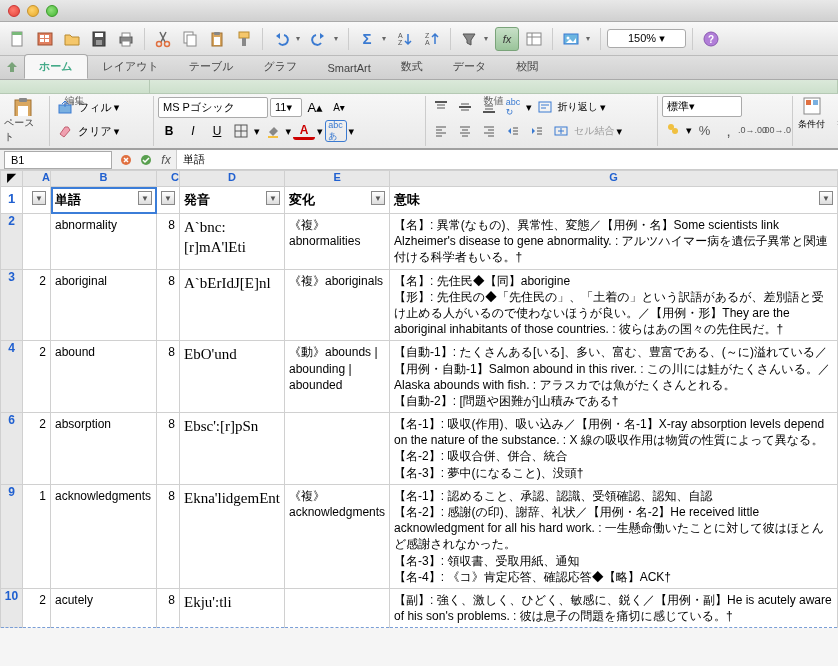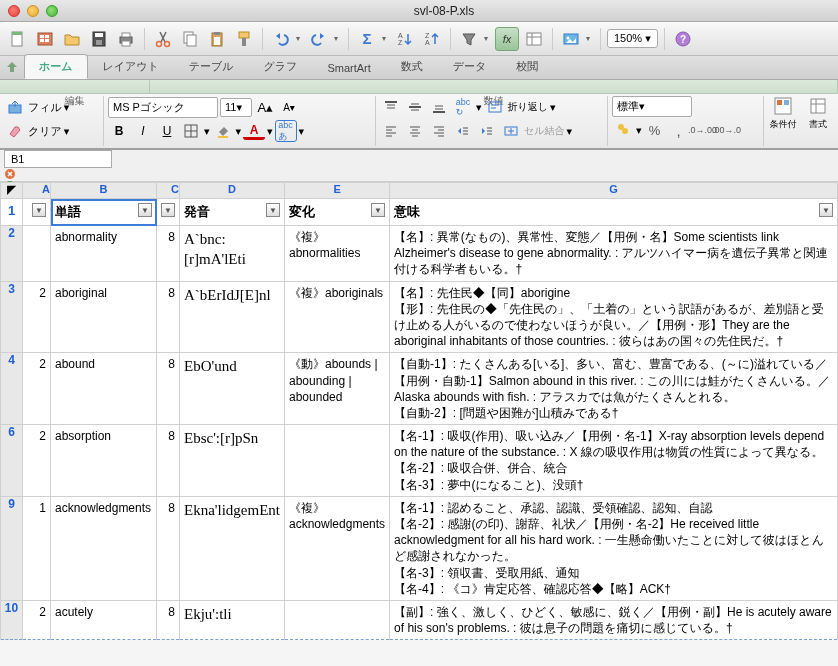--- a/index.html
+++ b/index.html
@@ -12,21 +12,21 @@
 .tr-close { background: radial-gradient(circle at 40% 40%, #ff7a6e, #e24238); border: 1px solid #c33; }
 .tr-min { background: radial-gradient(circle at 40% 40%, #ffd36b, #e6a829); border: 1px solid #c8922b; }
 .tr-max { background: radial-gradient(circle at 40% 40%, #8fe07a, #42b531); border: 1px solid #3a9a2a; }
 .titlebar .filename { flex: 1; text-align: center; color: #222; font-size: 12px; }
 
 
 .toolbar-main { height: 34px; background: linear-gradient(#f9f9f9, #e0e0e0); border-bottom: 1px solid #bbb; display: flex; align-items: center; padding: 0 6px; gap: 3px; }
 .tb-btn { width: 24px; height: 24px; display: inline-flex; align-items: center; justify-content: center; border-radius: 3px; cursor: pointer; }
 .tb-sep { width: 1px; height: 22px; background: #ccc; margin: 0 3px; }
 .tb-dd { width: 8px; font-size: 8px; color: #666; }
-.zoom { background: #fff; border: 1px solid #aaa; padding: 2px 6px; font-size: 11px; border-radius: 3px; }
+.zoom { background: #fff; border: 1px solid #aaa; padding: 2px 20px; font-size: 11px; border-radius: 3px; }
 
 
 .ribbon-tabs { height: 24px; background: linear-gradient(#e0e0e0, #d0d0d0); display: flex; align-items: flex-end; border-bottom: 1px solid #aaa; }
 .home-ico { width: 24px; height: 24px; display: inline-flex; align-items: center; justify-content: center; }
 .rtab { padding: 4px 14px; font-size: 11px; color: #444; border: 1px solid transparent; cursor: pointer; }
 .rtab.active { background: #f7f7f7; border: 1px solid #aaa; border-bottom: 1px solid #f7f7f7; border-radius: 4px 4px 0 0; color: #4a8; font-weight: bold; }
 
 
 .ribbon-groups { height: 14px; background: linear-gradient(#dbe9da, #cde0cc); display: flex; border-bottom: 1px solid #b5c9b4; font-size: 10px; color: #666; }
 .rgroup-label { flex: 1; text-align: center; border-right: 1px solid #b5c9b4; padding-top: 14px; }
@@ -34,21 +34,21 @@
 
 .ribbon { height: 56px; background: linear-gradient(#f7f7f7, #e9e9e9); border-bottom: 2px solid #a0a0a0; display: flex; padding: 2px 4px; gap: 4px; }
 .rcol { display: flex; flex-direction: column; gap: 2px; padding-right: 4px; border-right: 1px solid #ccc; }
 .rcol:last-child { border-right: none; }
 .rcol-row { display: flex; align-items: center; gap: 2px; font-size: 11px; }
 .rbtn { width: 22px; height: 22px; display: inline-flex; align-items: center; justify-content: center; border-radius: 3px; cursor: pointer; font-size: 12px; }
 .rsel { background: #fff; border: 1px solid #aaa; padding: 2px 4px; font-size: 11px; border-radius: 2px; display: inline-flex; align-items: center; }
 .paste-big { width: 38px; height: 48px; display: flex; flex-direction: column; align-items: center; justify-content: center; font-size: 10px; color: #444; }
 
 
-.formula-bar { height: 32px; background: #f0f0f0; border-bottom: 1px solid #ccc; display: flex; align-items: flex-start; flex-direction: column; }
+.formula-bar { height: 20px; background: #f0f0f0; border-bottom: 1px solid #ccc; display: flex; align-items: center; }
 .namebox { width: 108px; background: #fff; border: 1px solid #aaa; padding: 2px 6px; font-size: 11px; margin: 0 4px; }
 .fb-btn { width: 20px; height: 18px; display: inline-flex; align-items: center; justify-content: center; color: #888; font-size: 12px; cursor: pointer; }
 .fx { font-style: italic; color: #555; }
 .formula-input { flex: 1; background: #fff; border-left: 1px solid #ccc; padding: 2px 6px; font-size: 11px; }
 
 
 .sheet { position: relative; background: #fff; overflow: auto; width: 838px; }
 table.grid { border-collapse: collapse; width: 100%; }
 .grid th, .grid td { border: 1px solid #d0d0d0; vertical-align: top; }
 .corner { width: 22px; height: 16px; background: #e8e8e8; }
@@ -68,21 +68,20 @@
 </style>
 </head>
 <body>
 
 <div class="titlebar">
   <div class="traffic">
     <span class="tr-close"></span>
     <span class="tr-min"></span>
     <span class="tr-max"></span>
   </div>
-  <div class="filename">svl-08-P.xls</div>
 </div>
 
 <div class="toolbar-main">
   <span class="tb-btn">
       <svg width="18" height="18">
         <rect x="3" y="2" width="10" height="14" fill="#fff" stroke="#888"></rect>
         <rect x="3" y="2" width="10" height="3" fill="#7ab97a"></rect>
       </svg>
     </span>
   <span class="tb-btn">
@@ -222,20 +221,30 @@
   <span class="rtab">データ</span>
   <span class="rtab">校閲</span>
 </div>
 
 <div class="ribbon-groups">
   <div class="rgroup-label" style="flex:0 0 150px">編集</div>
   <div class="rgroup-label" style="flex:1">数値</div>
 </div>
 
 <div class="ribbon">
+  <div class="rcol" style="flex:0 0 46px">
+    <div class="paste-big">
+      <svg width="26" height="30">
+          <rect x="5" y="4" width="16" height="22" fill="#d9a760" stroke="#a07030"></rect>
+          <rect x="9" y="2" width="8" height="4" fill="#888" rx="1"></rect>
+          <rect x="8" y="10" width="10" height="14" fill="#fff"></rect>
+        </svg>
+      <span>ペースト</span>
+    </div>
+  </div>
   <div class="rcol" style="flex:0 0 100px">
     <div class="rcol-row"><span class="rbtn">
           <svg width="16" height="16">
             <rect x="2" y="6" width="12" height="8" fill="#7ab0e0" stroke="#3a7ad1"></rect>
             <path d="M8 2v6M5 5l3-3 3 3" stroke="#3a7ad1" fill="none"></path>
           </svg>
         </span><span>フィル</span> ▾</div>
     <div class="rcol-row"><span class="rbtn">
           <svg width="16" height="16">
             <path d="M3 11l5-7h3l2 3-6 7z" fill="#f0a0b0" stroke="#c06070"></path>

